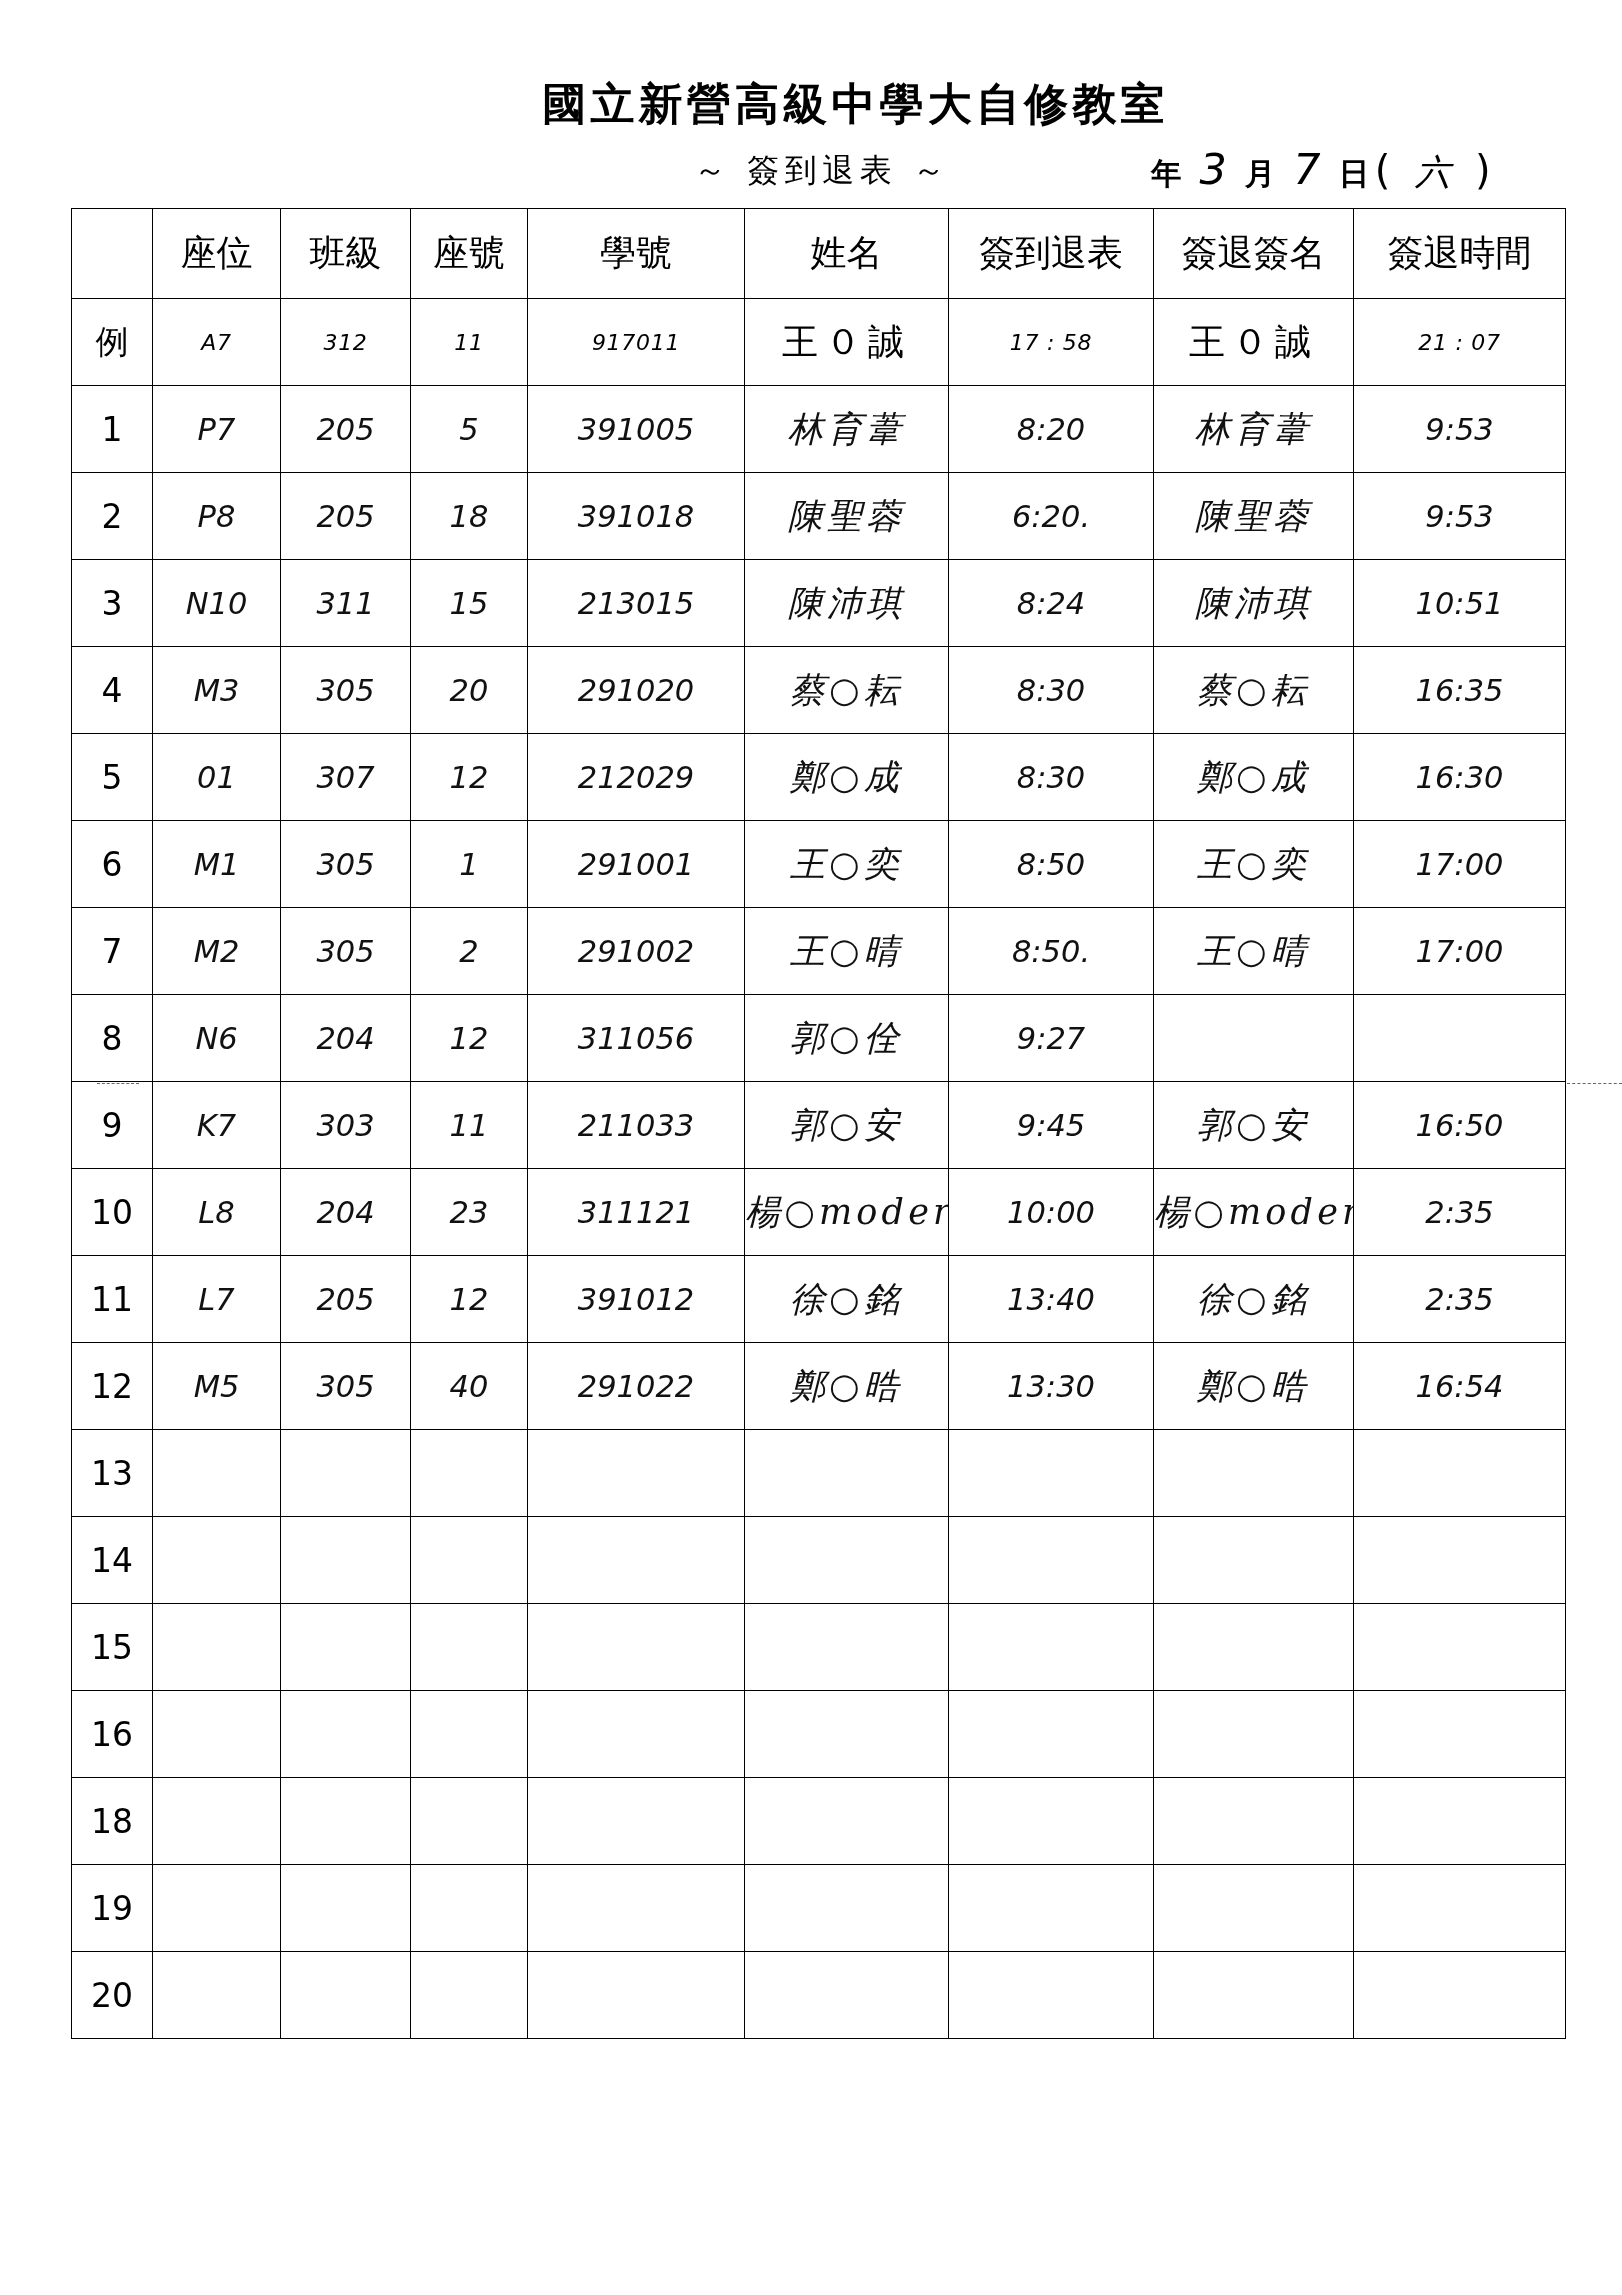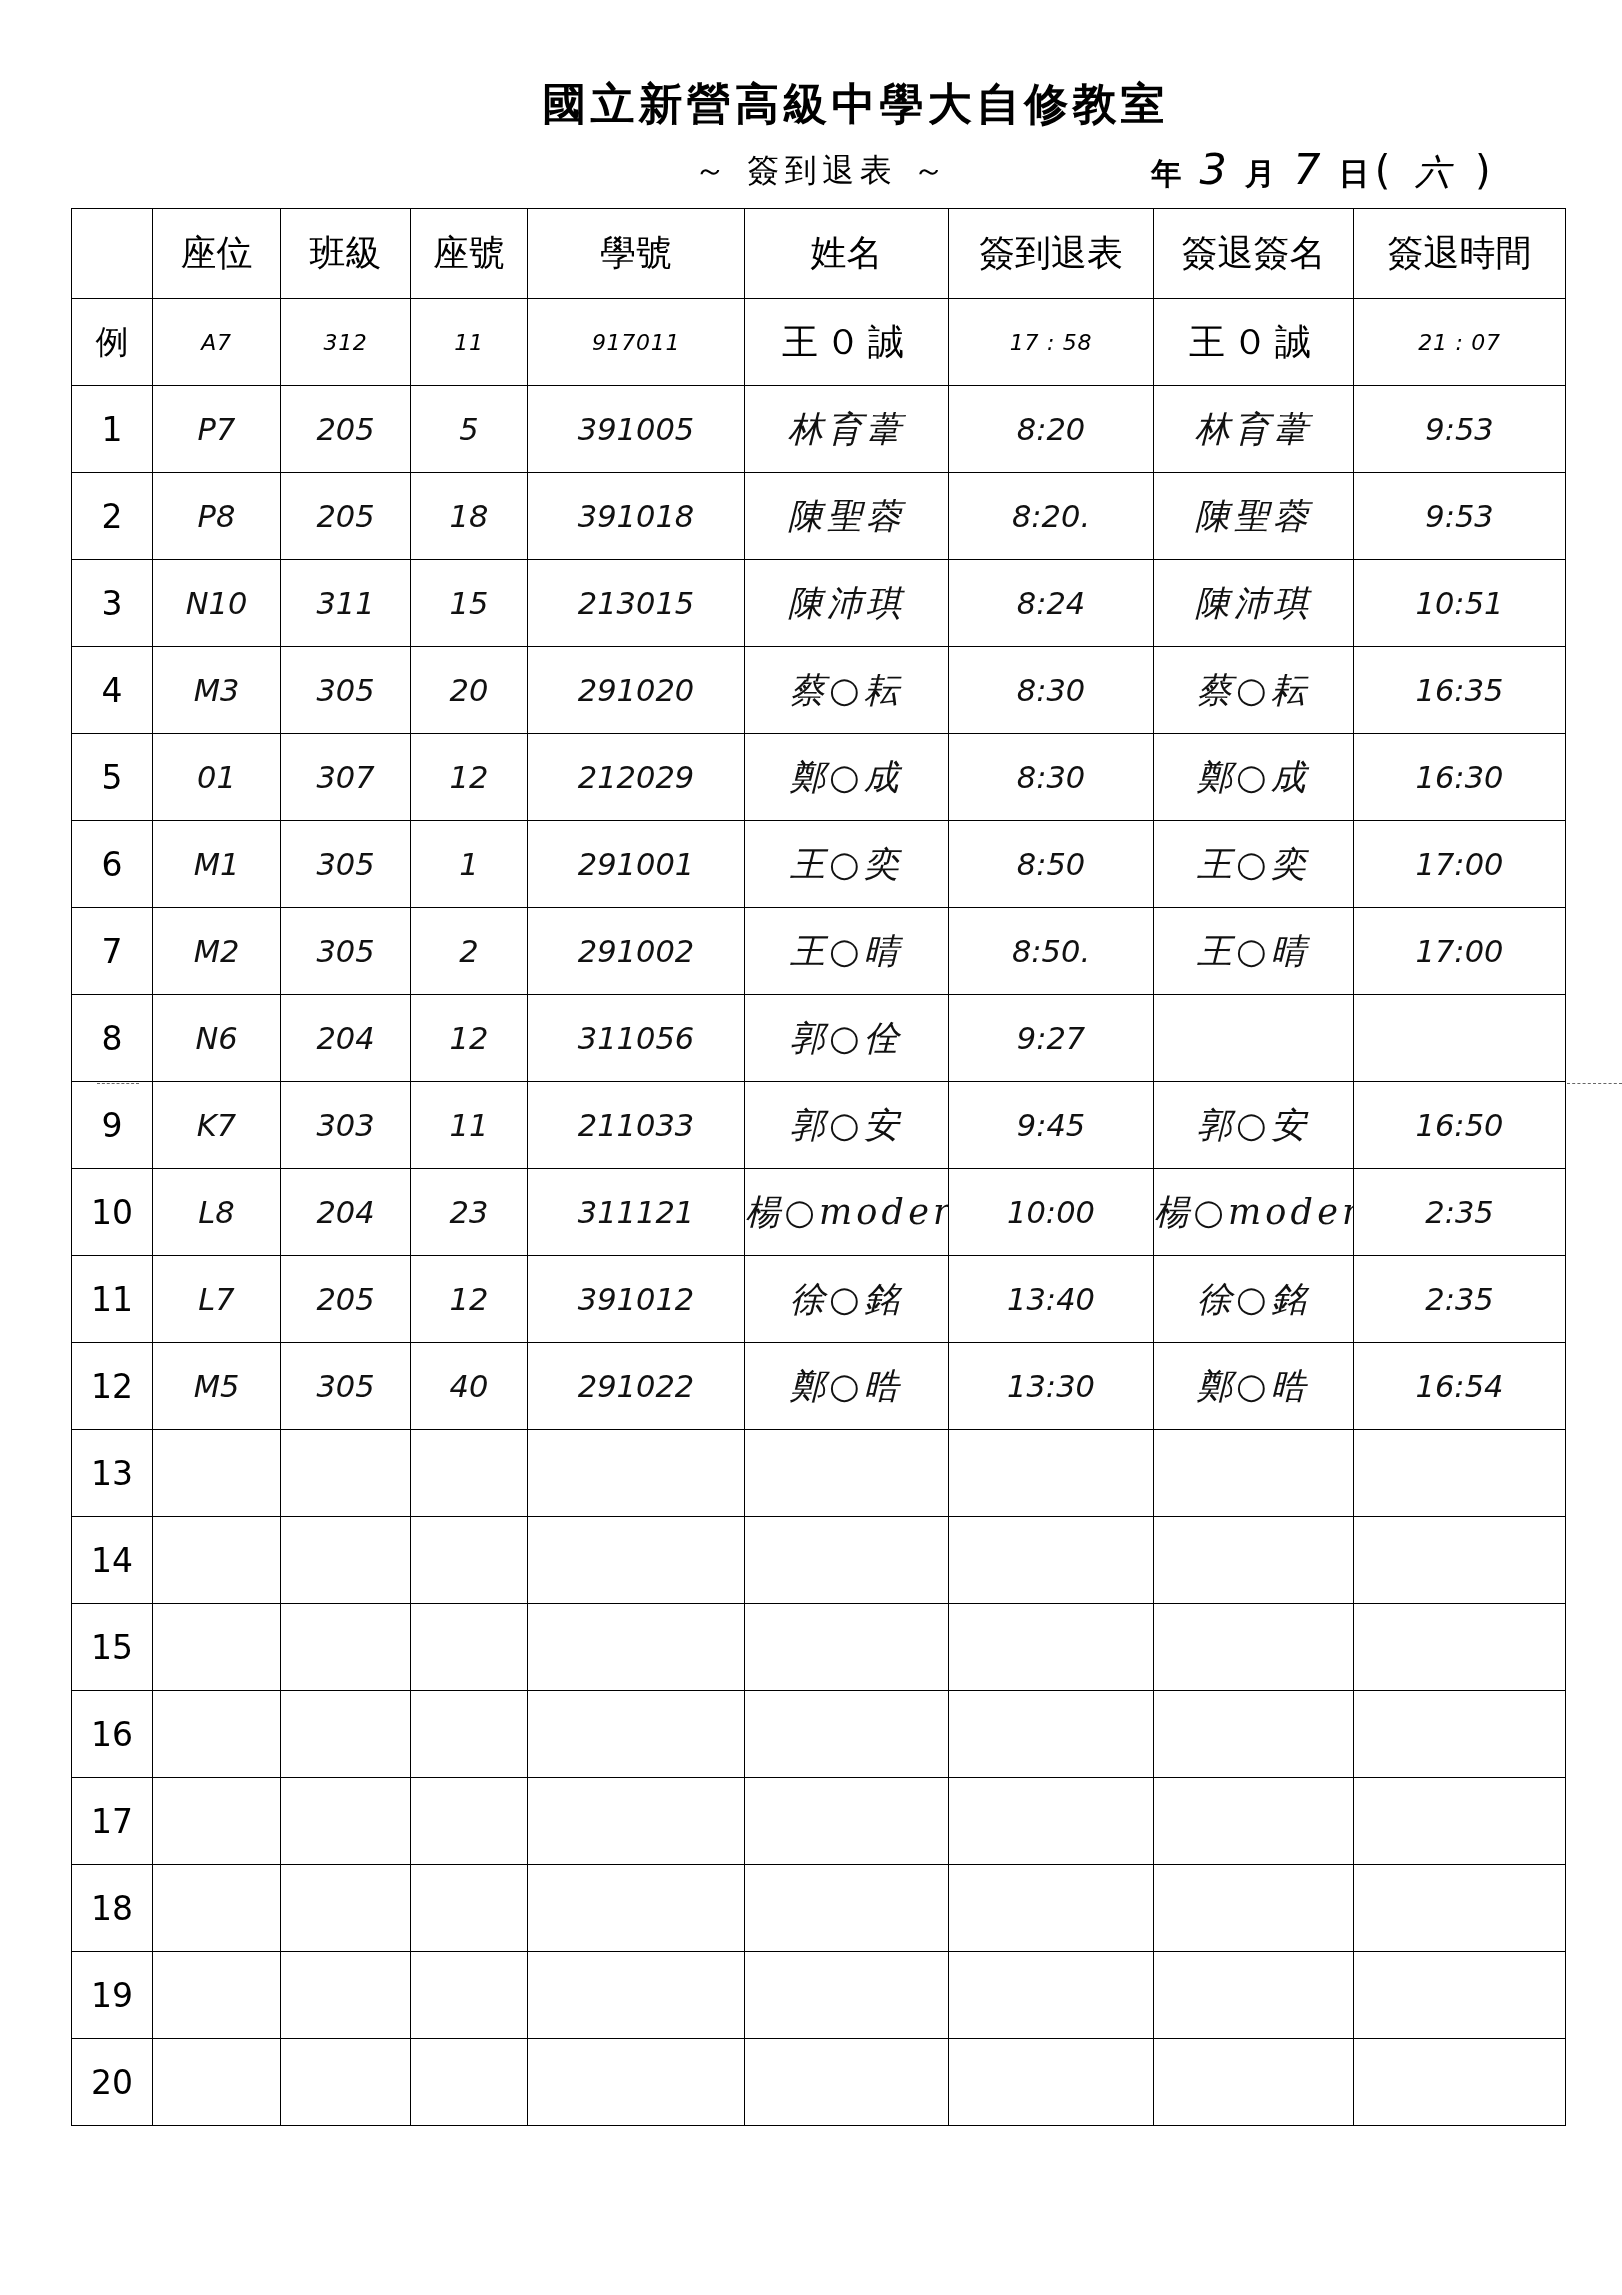--- a/index.html
+++ b/index.html
@@ -192,21 +192,21 @@
         <td class="hw name">林育葦</td>
         <td class="hw">9:53</td>
       </tr>
       <tr class="data">
         <td class="idx">2</td>
         <td class="hw">P8</td>
         <td class="hw">205</td>
         <td class="hw">18</td>
         <td class="hw">391018</td>
         <td class="hw name">陳聖蓉</td>
-        <td class="hw">8:20.</td>
+        <td class="hw">6:20.</td>
         <td class="hw name">陳聖蓉</td>
         <td class="hw">9:53</td>
       </tr>
       <tr class="data">
         <td class="idx">3</td>
         <td class="hw">N10</td>
         <td class="hw">311</td>
         <td class="hw">15</td>
         <td class="hw">213015</td>
         <td class="hw name">陳沛琪</td>
@@ -351,31 +351,20 @@
         <td class="hw"></td>
         <td class="hw"></td>
         <td class="hw"></td>
         <td class="hw"></td>
         <td class="hw name"></td>
         <td class="hw"></td>
         <td class="hw name"></td>
         <td class="hw"></td>
       </tr>
       <tr class="data">
-        <td class="idx">17</td>
-        <td class="hw"></td>
-        <td class="hw"></td>
-        <td class="hw"></td>
-        <td class="hw"></td>
-        <td class="hw name"></td>
-        <td class="hw"></td>
-        <td class="hw name"></td>
-        <td class="hw"></td>
-      </tr>
-      <tr class="data">
         <td class="idx">18</td>
         <td class="hw"></td>
         <td class="hw"></td>
         <td class="hw"></td>
         <td class="hw"></td>
         <td class="hw name"></td>
         <td class="hw"></td>
         <td class="hw name"></td>
         <td class="hw"></td>
       </tr>

